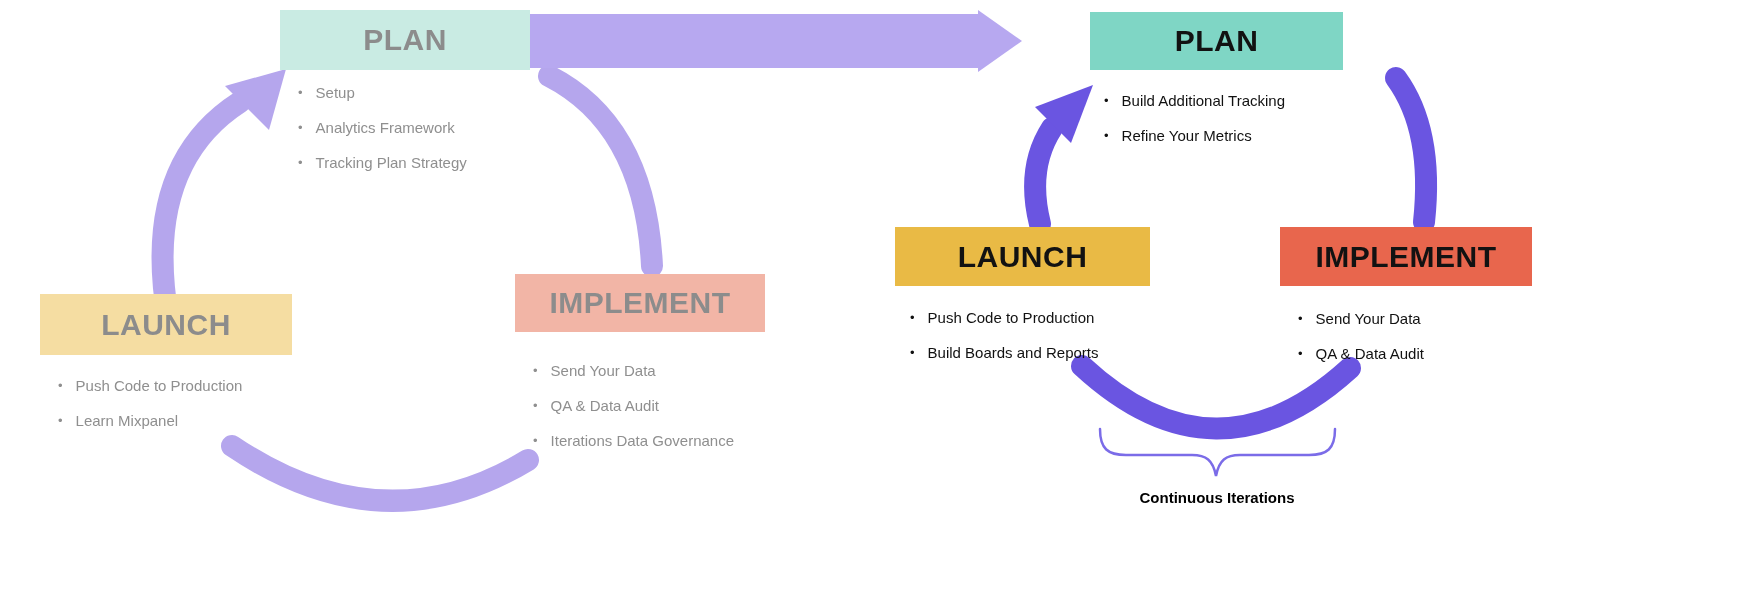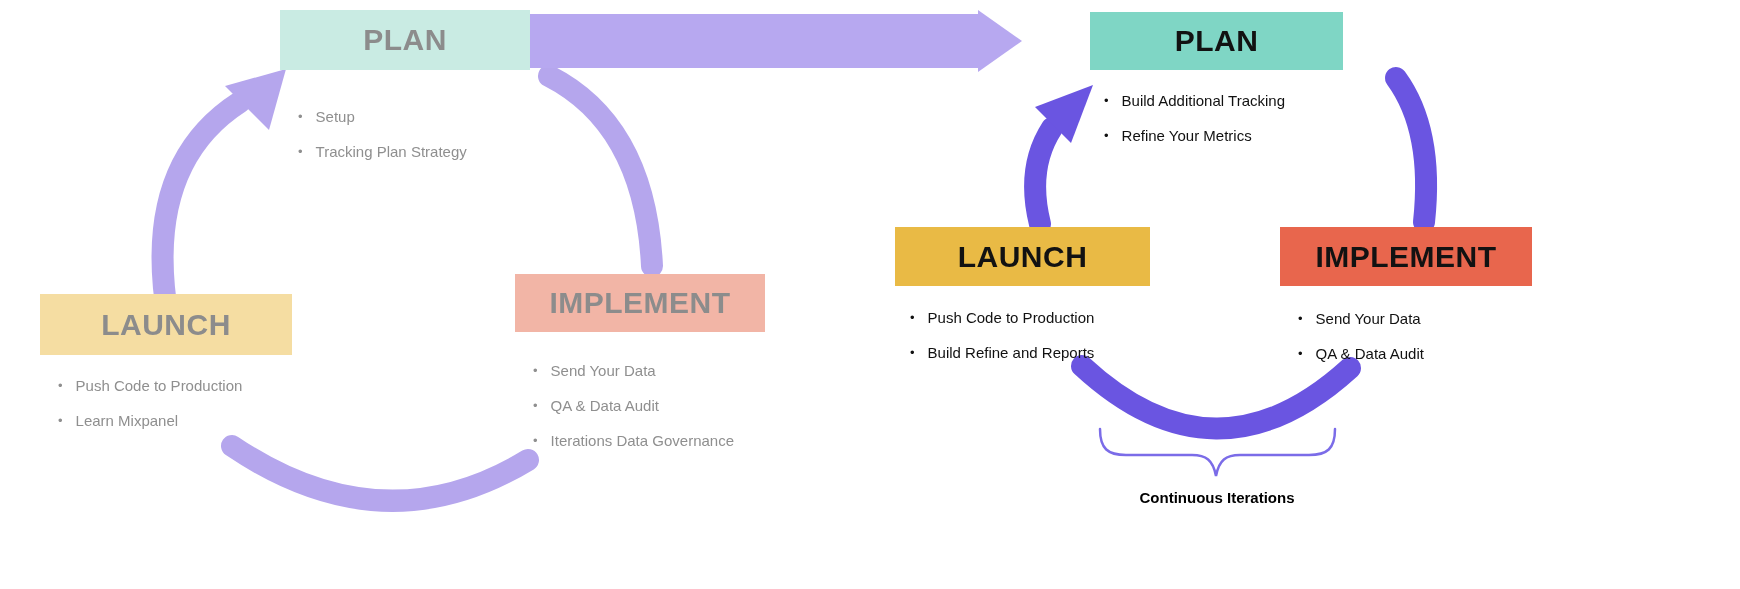--- a/index.html
+++ b/index.html
@@ -61,21 +61,21 @@
     padding-left: 70px;
   }
 
   
   .bullets { position: absolute; list-style: none; z-index: 2; font-size: 15px; }
   .bullets li { line-height: 34px; white-space: nowrap; }
   .bullets li::before { content: "\2022"; margin-right: 13px; font-size: 13px; position: relative; top: -1px; }
   .bullets.gray { color: #8f8f8f; }
   .bullets.dark { color: #111111; }
 
-  .bl-left-plan      { left: 298px;  top: 100px; }
+  .bl-left-plan      { left: 298px;  top: 76px; }
   .bl-left-implement { left: 533px;  top: 354px; }
   .bl-left-launch    { left: 58px;   top: 369px; }
   .bl-right-plan      { left: 1104px; top: 84px; }
   .bl-right-launch    { left: 910px;  top: 301px; }
   .bl-right-implement { left: 1298px; top: 302px; }
 
   .caption {
     position: absolute; left: 1103px; top: 489px; width: 228px;
     text-align: center; font-size: 15px; color: #000000; z-index: 2; font-weight: bold;
   }
@@ -108,20 +108,21 @@
   </div>
   <div class="box left-implement-box left-label">
     <span>IMPLEMENT</span>
   </div>
   <div class="box left-launch-box left-label">
     <span>LAUNCH</span>
   </div>
 
   <ul class="bullets gray bl-left-plan">
     <li>Setup</li>
+    <li>Analytics Framework</li>
     <li>Tracking Plan Strategy</li>
   </ul>
   <ul class="bullets gray bl-left-implement">
     <li>Send Your Data</li>
     <li>QA &amp; Data Audit</li>
     <li>Iterations Data Governance</li>
   </ul>
   <ul class="bullets gray bl-left-launch">
     <li>Push Code to Production</li>
     <li>Learn Mixpanel</li>
@@ -136,21 +137,21 @@
   <div class="box right-implement-box right-label">
     <span>IMPLEMENT</span>
   </div>
 
   <ul class="bullets dark bl-right-plan">
     <li>Build Additional Tracking</li>
     <li>Refine Your Metrics</li>
   </ul>
   <ul class="bullets dark bl-right-launch">
     <li>Push Code to Production</li>
-    <li>Build Refine and Reports</li>
+    <li>Build Boards and Reports</li>
   </ul>
   <ul class="bullets dark bl-right-implement">
     <li>Send Your Data</li>
     <li>QA &amp; Data Audit</li>
   </ul>
 
   <div class="caption">Continuous Iterations</div>
 
 </div>
 

